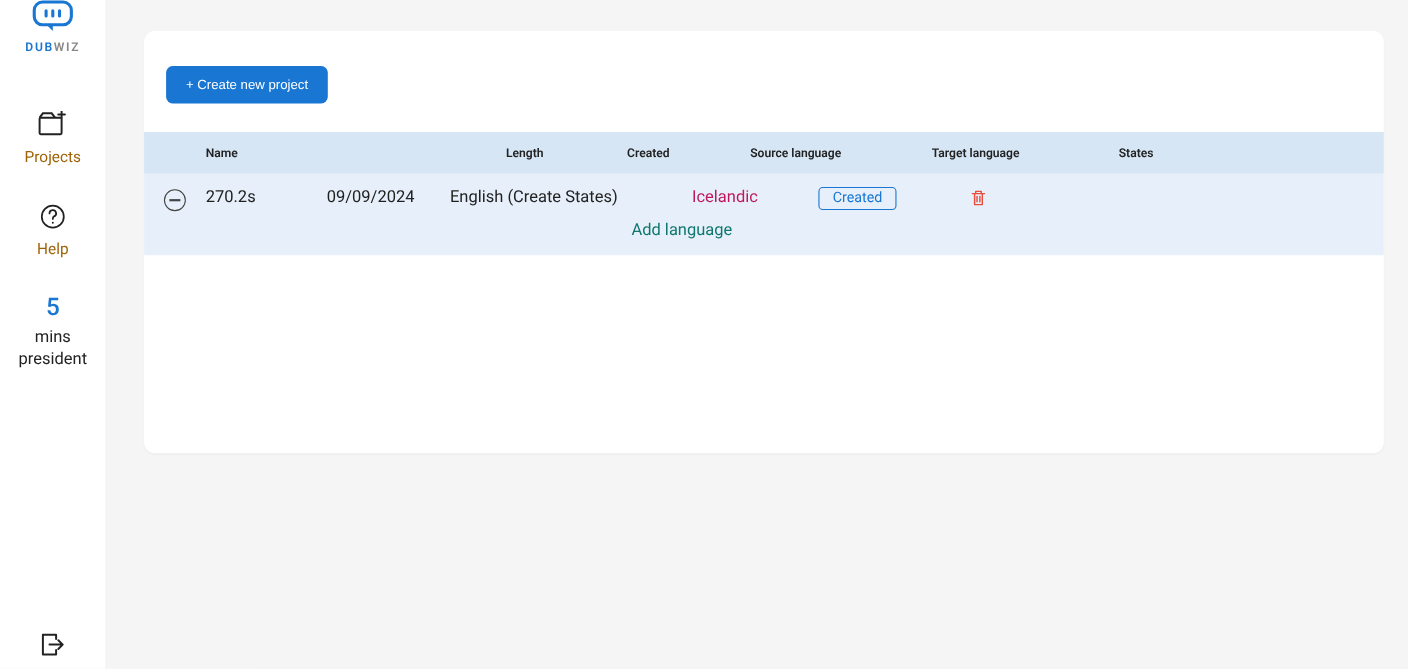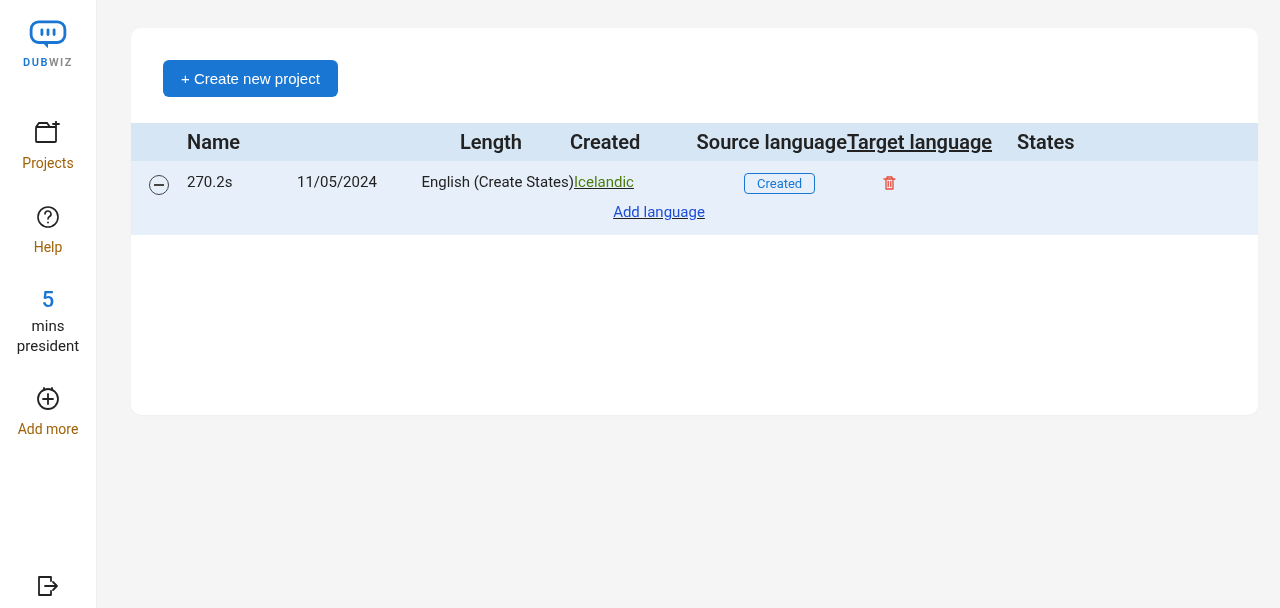--- a/index.html
+++ b/index.html
@@ -1,55 +1,55 @@
 <!DOCTYPE html>
 <html><head>
 <meta charset="utf-8">
 <style>
   * { box-sizing: border-box; margin: 0; padding: 0; }
   html, body { width: 1280px; height: 608px; font-family: -apple-system, BlinkMacSystemFont, "Segoe UI", Roboto, Arial, sans-serif; background: #f5f5f5; overflow: hidden; }
   .app { display: flex; width: 100%; height: 100%; }
   
-  .sidebar { width: 97px; background: #fff; display: flex; flex-direction: column; align-items: center; padding-top: 20px; border-right: 1px solid #eee; }
+  .sidebar { width: 97px; background: #fff; display: flex; flex-direction: column; align-items: center; border-right: 1px solid #eee; }
   .logo { display: flex; flex-direction: column; align-items: center; margin-bottom: 50px; }
   .logo-icon { width: 38px; height: 30px; margin-bottom: 6px; }
   .logo-text { font-size: 11px; font-weight: 600; letter-spacing: 1.5px; color: #1976d2; }
   .logo-text .wiz { color: #888; }
   
   .side-item { display: flex; flex-direction: column; align-items: center; margin-bottom: 32px; cursor: pointer; color: #a16207; }
   .side-item .icon-wrap { width: 28px; height: 28px; display: flex; align-items: center; justify-content: center; margin-bottom: 8px; }
   .side-item .label { font-size: 14px; }
   
   .mins-block { display: flex; flex-direction: column; align-items: center; margin-bottom: 28px; text-align: center; }
   .mins-num { font-size: 22px; color: #1976d2; font-weight: 500; margin-bottom: 4px; }
   .mins-lbl { font-size: 15px; color: #222; line-height: 1.35; }
   
   .main { flex: 1; padding: 28px 20px 20px 34px; }
   .card { background: #fff; border-radius: 10px; padding: 32px 0 180px 0; box-shadow: 0 1px 2px rgba(0,0,0,0.03); width: 1127px; }
   
-  .create-btn { margin-left: 32px; background: #1976d2; color: #fff; border: none; border-radius: 6px; padding: 10px 18px; font-size: 15px; font-weight: 500; cursor: pointer; display: inline-flex; align-items: center; }
+  .create-btn { margin-left: 20px; background: #1976d2; color: #fff; border: none; border-radius: 6px; padding: 10px 18px; font-size: 12px; font-weight: 500; cursor: pointer; display: inline-flex; align-items: center; }
   
   .tbl { width: 100%; margin-top: 26px; }
-  .thead { display: flex; align-items: center; background: #d6e6f5; height: 38px; font-weight: 600; font-size: 20px; color: #222; }
+  .thead { display: flex; align-items: center; background: #d6e6f5; height: 38px; font-weight: 600; font-size: 11px; color: #222; }
   .row { display: flex; align-items: flex-start; background: #e7f0fa; padding: 12px 0 14px 0; font-size: 15px; color: #222; }
   
   .col-toggle { width: 56px; display: flex; justify-content: center; padding-top: 2px; }
   .col-name   { width: 273px; padding-right: 12px; }
   .col-length { width: 110px; }
   .col-created{ width: 112px; }
-  .col-source { width: 165px; text-align: right; }
-  .col-target { width: 170px; text-decoration: underline; }
+  .col-source { width: 165px; }
+  .col-target { width: 170px; }
   .col-status { width: 115px; }
   .col-actions{ width: 60px; display:flex; justify-content:center; padding-top:2px; }
   
   .toggle-circle { width: 20px; height: 20px; border: 1.6px solid #444; border-radius: 50%; display: flex; align-items: center; justify-content: center; cursor: pointer; }
   .toggle-circle span { width: 10px; height: 1.6px; background: #444; display: block; }
   
-  .target-link { color: #4d7c0f; cursor: pointer; display: block; margin-bottom: 12px; }
-  .add-lang { color: #1d4ed8; cursor: pointer; display: block; text-align: center; }
+  .target-link { color: #be185d; cursor: pointer; display: block; margin-bottom: 12px; text-align: center; }
+  .add-lang { color: #0f766e; cursor: pointer; display: block; }
   
   .status-badge { display: inline-block; border: 1px solid #1976d2; color: #1976d2; border-radius: 4px; padding: 2px 12px; font-size: 13px; }
   
   .trash { color: #e74c3c; cursor: pointer; }
   
   .row .col-name { line-height: 1.35; }
 </style>
 </head>
 <body>
 
@@ -89,30 +89,20 @@
       </div>
       <div class="label">Help</div>
     </div>
 
     <div class="mins-block">
       <div class="mins-num">5</div>
       <div class="mins-lbl">mins</div>
       <div class="mins-lbl">president</div>
     </div>
 
-    <div class="side-item">
-      <div class="icon-wrap">
-        <svg width="26" height="26" viewBox="0 0 26 26" fill="none" stroke="#222" stroke-width="1.8">
-          <circle cx="13" cy="13" r="10"></circle>
-          <path d="M13 8 L13 18 M8 13 L18 13" stroke-linecap="round"></path>
-          <path d="M9 2 L9 4 M17 2 L17 4" stroke-linecap="round"></path>
-        </svg>
-      </div>
-      <div class="label">Add more</div>
-    </div>
 
     <div style="flex:1"></div>
     <div class="side-item" style="margin-bottom:0; margin-top:10px;">
       <div class="icon-wrap">
         <svg width="26" height="24" viewBox="0 0 26 24" fill="none" stroke="#222" stroke-width="1.8">
           <path d="M4 3 L4 21 L16 21 L16 17 M16 7 L16 3 L4 3" stroke-linecap="round" stroke-linejoin="round"></path>
           <path d="M10 12 L22 12 M18 8 L22 12 L18 16" stroke-linecap="round" stroke-linejoin="round"></path>
         </svg>
       </div>
     </div>
@@ -134,21 +124,21 @@
           <div class="col-actions"></div>
         </div>
 
         <div class="row">
           <div class="col-toggle">
             <div class="toggle-circle">
                 <span></span>
               </div>
           </div>
           <div class="col-length">270.2s</div>
-          <div class="col-created">11/05/2024</div>
+          <div class="col-created">09/09/2024</div>
           <div class="col-source">English (Create States)</div>
           <div class="col-target">
             <span class="target-link">Icelandic</span>
             <span class="add-lang">Add language</span>
           </div>
           <div class="col-status">
             <span class="status-badge">Created</span>
           </div>
           <div class="col-actions">
             <span class="trash">

